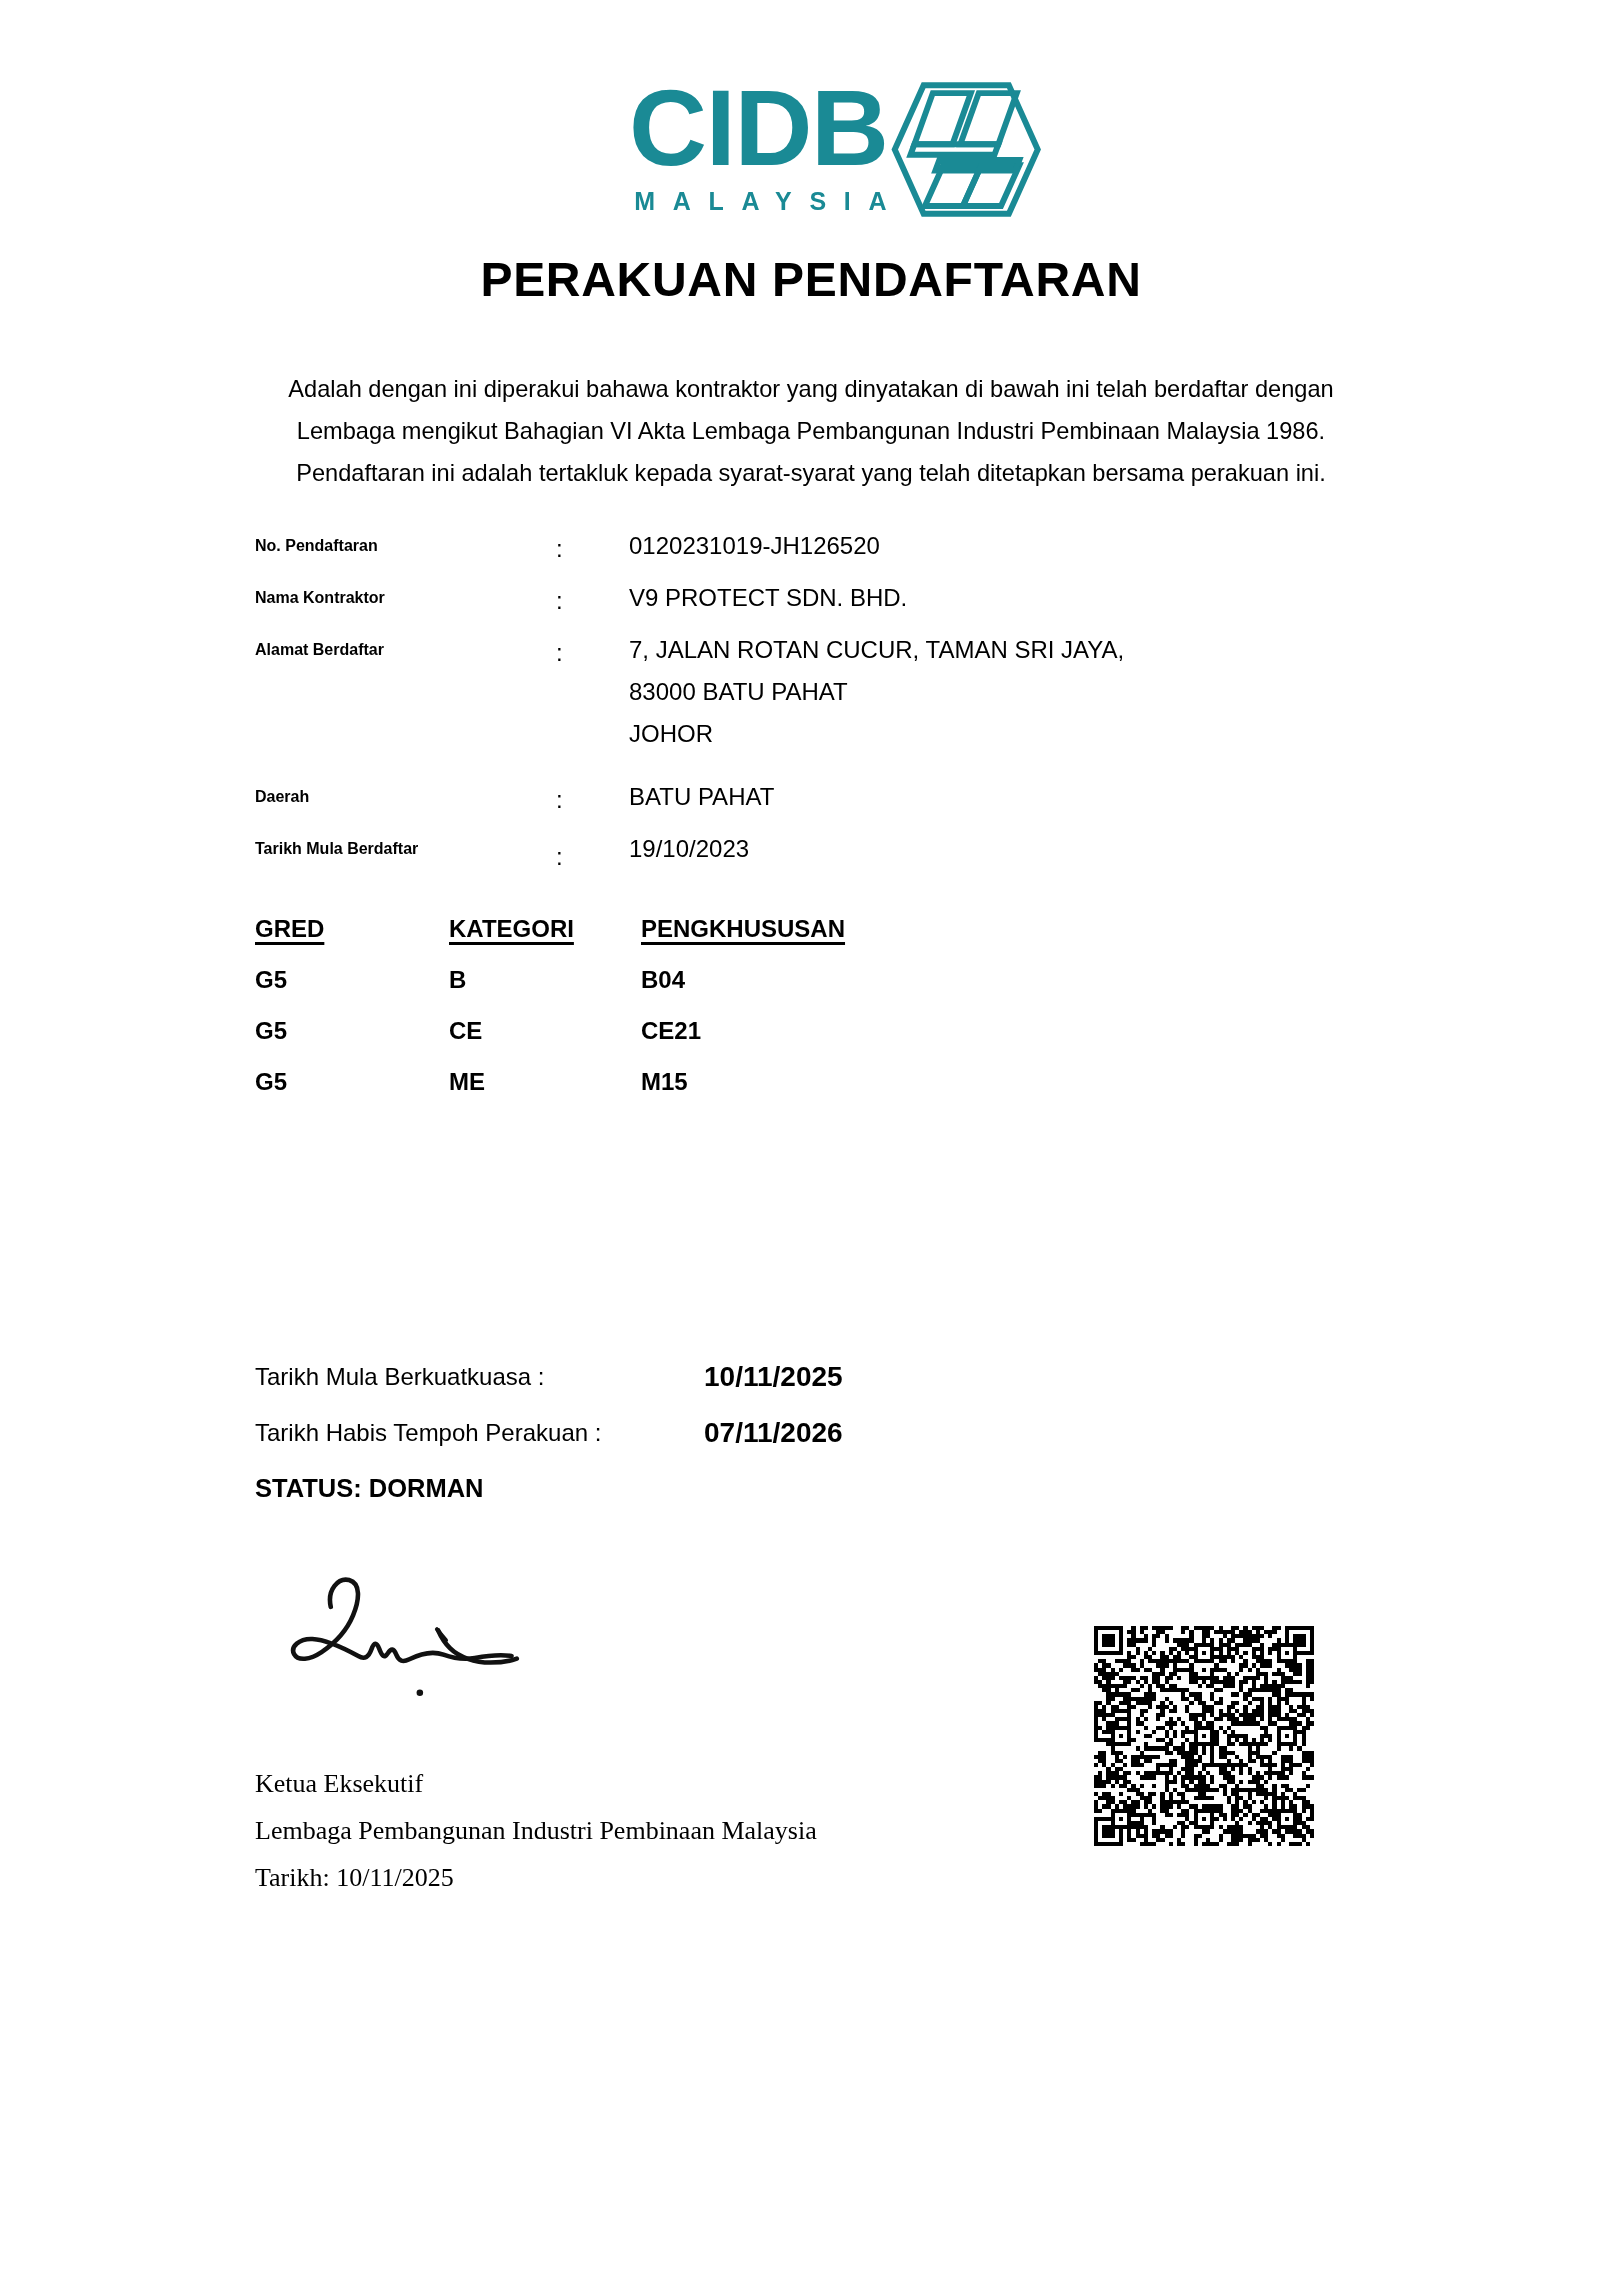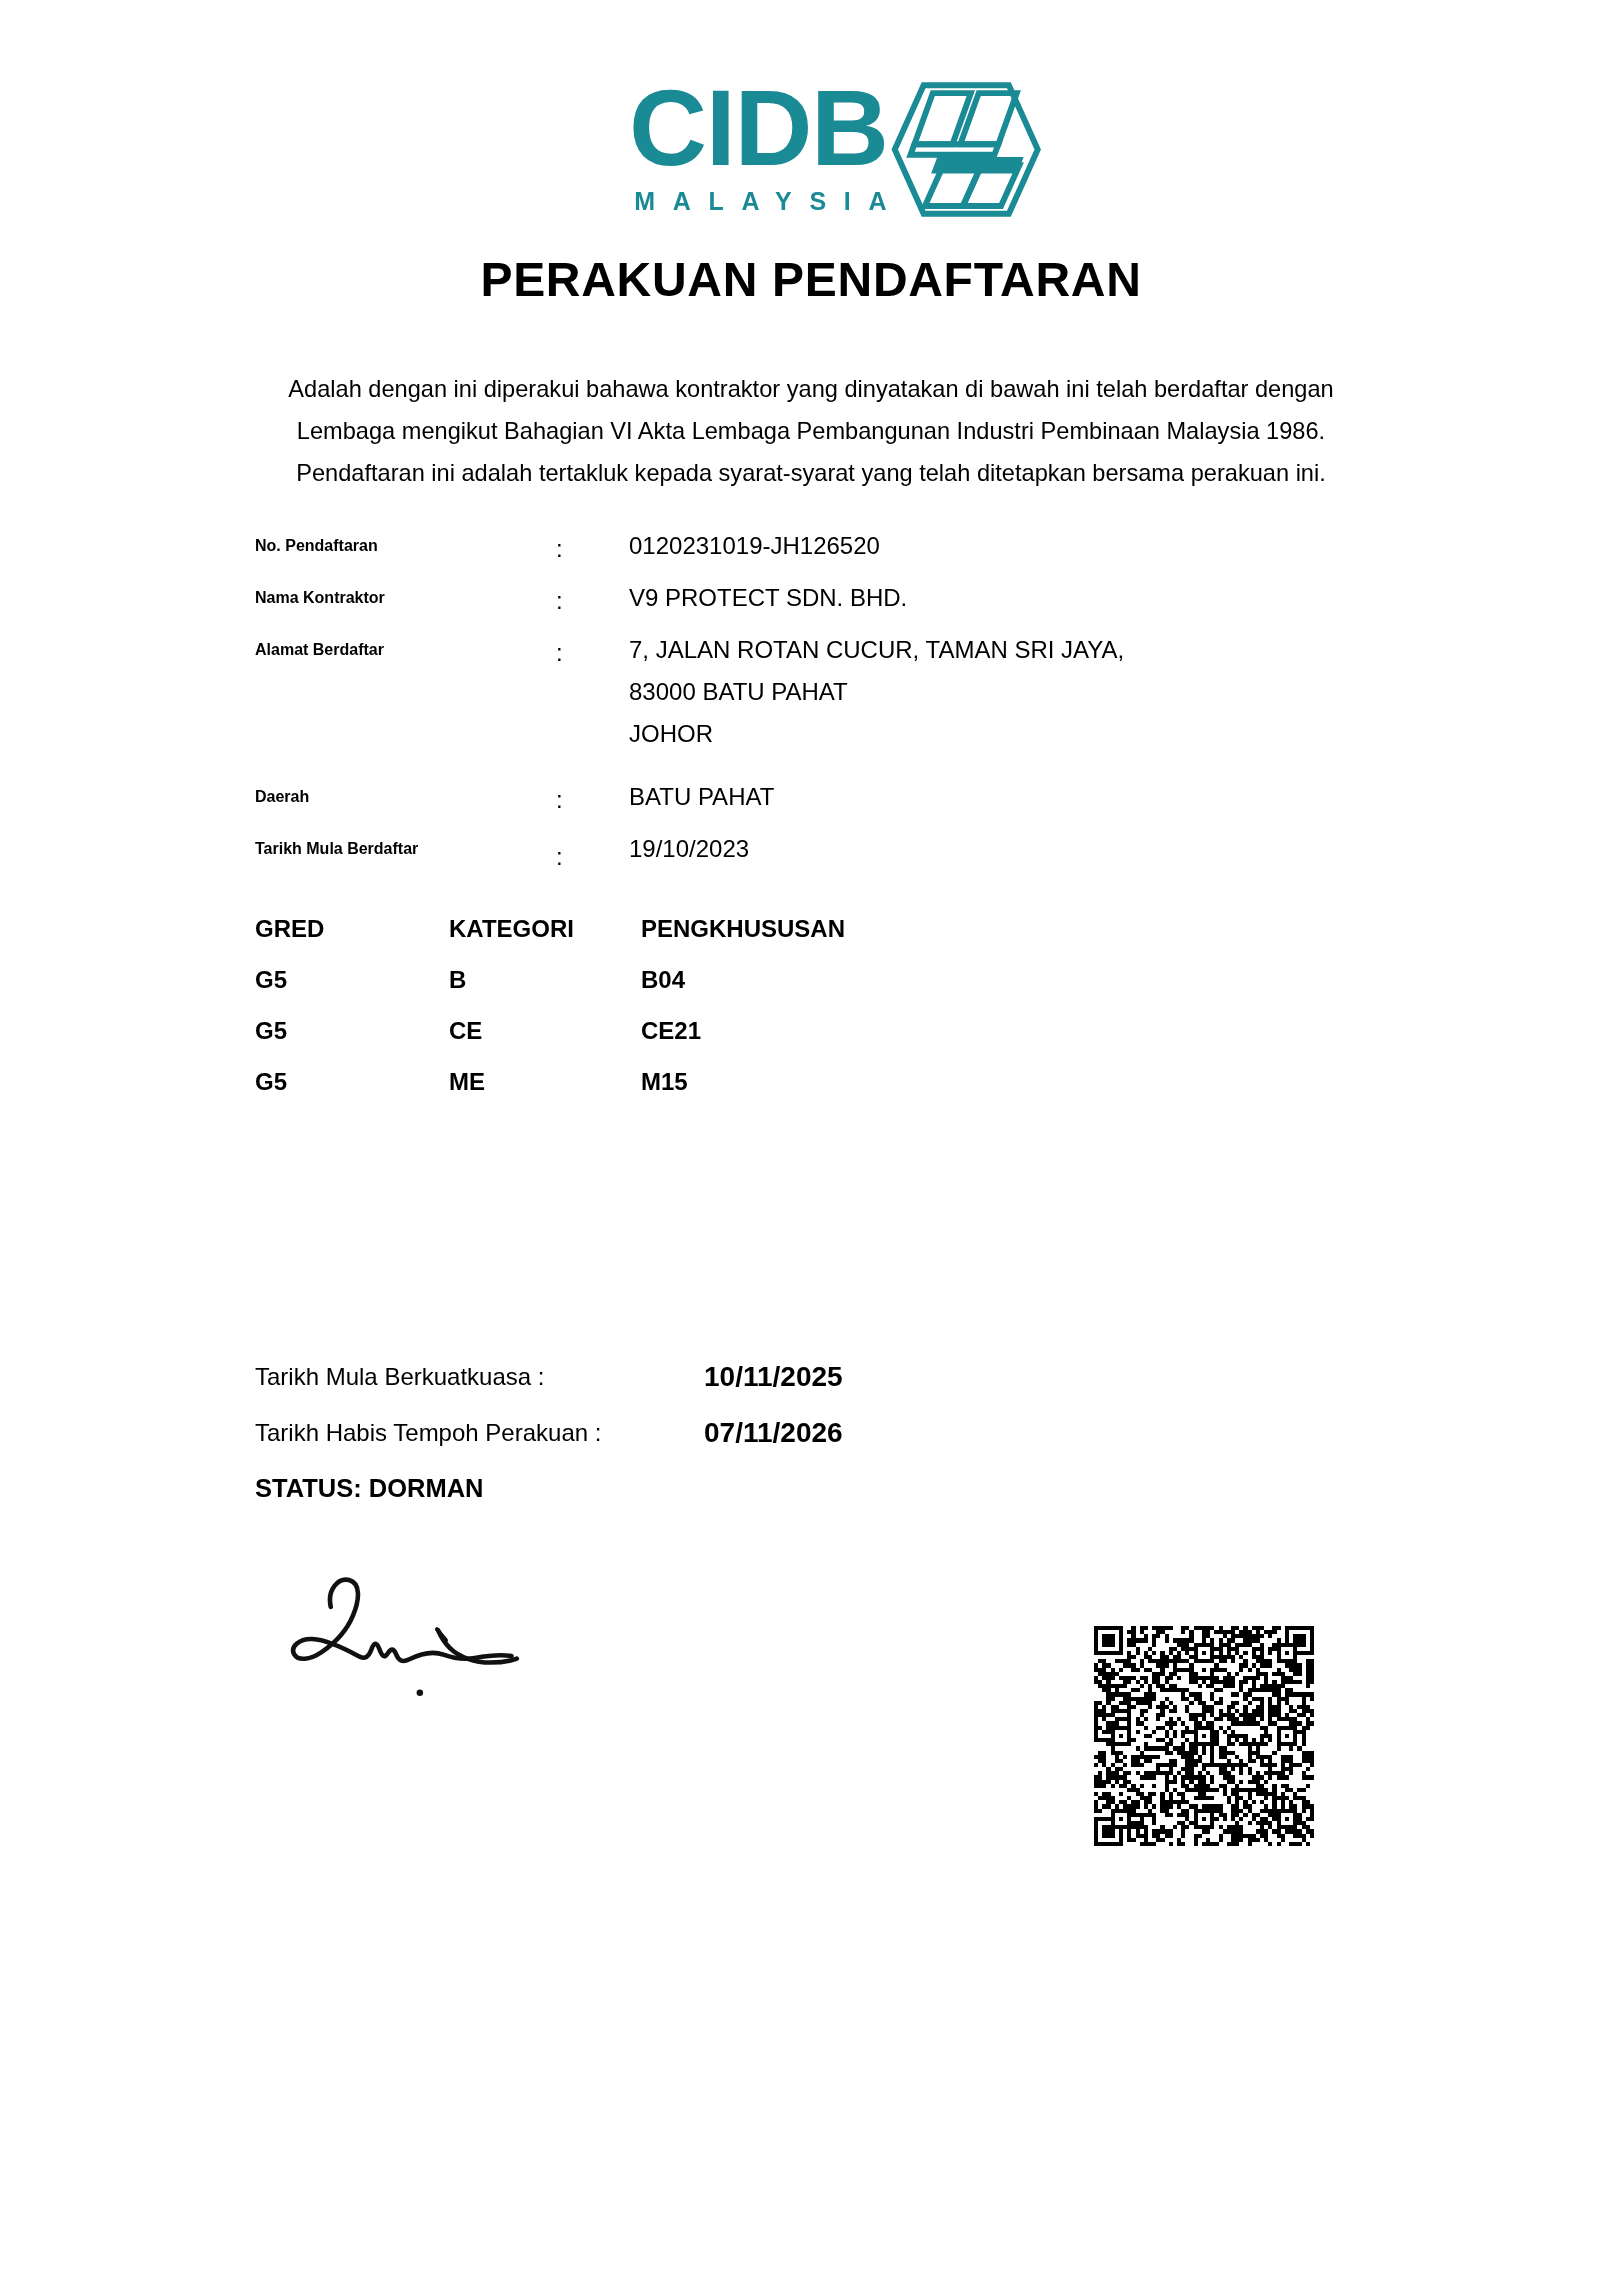--- a/index.html
+++ b/index.html
@@ -147,20 +147,21 @@
   .gt-head, .gt-row {
     position: relative;
     height: 51px;
   }
   .gt-c1 { position: absolute; left: 0; }
   .gt-c2 { position: absolute; left: 194px; }
   .gt-c3 { position: absolute; left: 386px; }
   .gt-head span {
     font-size: 24px;
     font-weight: bold;
+    text-decoration: underline;
     text-underline-offset: 4.6px;
     text-decoration-thickness: 2.6px;
   }
   .gt-row span {
     font-size: 24px;
     font-weight: bold;
     text-align: center;
   }
 
   
@@ -354,20 +355,25 @@
                  C180,150 186,152 196,147 C214,138 232,134 248,140
                  C262,145 278,148 296,145 C318,141 338,140 352,142" stroke-width="7"></path>
         <path d="M240,103 C244,112 250,122 258,130 C272,144 296,152 320,152
                  C338,152 352,149 360,146" stroke-width="7"></path>
         <path d="M238,101 L252,118" stroke-width="6"></path>
         <circle cx="212" cy="198" r="5" fill="#111111" stroke="none"></circle>
       </g>
     </svg>
   </div>
 
+  <div class="footer">
+    <div>Ketua Eksekutif</div>
+    <div>Lembaga Pembangunan Industri Pembinaan Malaysia</div>
+    <div>Tarikh: 10/11/2025</div>
+  </div>
 
   <div class="qr-wrap">
     <svg viewBox="0 0 53 53" xmlns="http://www.w3.org/2000/svg" shape-rendering="crispEdges">
       <rect width="53" height="53" fill="#ffffff"></rect>
       <g fill="#000000" id="qr-modules">
           <path d="M0 0h1v1h-1zM1 0h1v1h-1zM2 0h1v1h-1zM3 0h1v1h-1zM4 0h1v1h-1zM5 0h1v1h-1zM6 0h1v1h-1zM9 0h1v1h-1zM11 0h1v1h-1zM12 0h1v1h-1zM14 0h1v1h-1zM15 0h1v1h-1zM16 0h1v1h-1zM17 0h1v1h-1zM18 0h1v1h-1zM21 0h1v1h-1zM22 0h1v1h-1zM24 0h1v1h-1zM25 0h1v1h-1zM26 0h1v1h-1zM27 0h1v1h-1zM28 0h1v1h-1zM30 0h1v1h-1zM33 0h1v1h-1zM34 0h1v1h-1zM36 0h1v1h-1zM38 0h1v1h-1zM39 0h1v1h-1zM40 0h1v1h-1zM43 0h1v1h-1zM44 0h1v1h-1zM46 0h1v1h-1zM47 0h1v1h-1zM48 0h1v1h-1zM49 0h1v1h-1zM50 0h1v1h-1zM51 0h1v1h-1zM52 0h1v1h-1zM0 1h1v1h-1zM6 1h1v1h-1zM8 1h1v1h-1zM9 1h1v1h-1zM11 1h1v1h-1zM15 1h1v1h-1zM16 1h1v1h-1zM21 1h1v1h-1zM23 1h1v1h-1zM26 1h1v1h-1zM27 1h1v1h-1zM29 1h1v1h-1zM30 1h1v1h-1zM31 1h1v1h-1zM32 1h1v1h-1zM33 1h1v1h-1zM35 1h1v1h-1zM36 1h1v1h-1zM37 1h1v1h-1zM39 1h1v1h-1zM41 1h1v1h-1zM42 1h1v1h-1zM43 1h1v1h-1zM46 1h1v1h-1zM52 1h1v1h-1zM0 2h1v1h-1zM2 2h1v1h-1zM3 2h1v1h-1zM4 2h1v1h-1zM6 2h1v1h-1zM9 2h1v1h-1zM12 2h1v1h-1zM14 2h1v1h-1zM15 2h1v1h-1zM17 2h1v1h-1zM23 2h1v1h-1zM26 2h1v1h-1zM27 2h1v1h-1zM31 2h1v1h-1zM33 2h1v1h-1zM34 2h1v1h-1zM35 2h1v1h-1zM36 2h1v1h-1zM37 2h1v1h-1zM38 2h1v1h-1zM39 2h1v1h-1zM40 2h1v1h-1zM42 2h1v1h-1zM46 2h1v1h-1zM48 2h1v1h-1zM49 2h1v1h-1zM50 2h1v1h-1zM52 2h1v1h-1zM0 3h1v1h-1zM2 3h1v1h-1zM3 3h1v1h-1zM4 3h1v1h-1zM6 3h1v1h-1zM8 3h1v1h-1zM9 3h1v1h-1zM10 3h1v1h-1zM11 3h1v1h-1zM12 3h1v1h-1zM14 3h1v1h-1zM17 3h1v1h-1zM19 3h1v1h-1zM20 3h1v1h-1zM21 3h1v1h-1zM22 3h1v1h-1zM23 3h1v1h-1zM26 3h1v1h-1zM28 3h1v1h-1zM30 3h1v1h-1zM32 3h1v1h-1zM33 3h1v1h-1zM36 3h1v1h-1zM37 3h1v1h-1zM38 3h1v1h-1zM39 3h1v1h-1zM44 3h1v1h-1zM46 3h1v1h-1zM48 3h1v1h-1zM49 3h1v1h-1zM50 3h1v1h-1zM52 3h1v1h-1zM0 4h1v1h-1zM2 4h1v1h-1zM3 4h1v1h-1zM4 4h1v1h-1zM6 4h1v1h-1zM8 4h1v1h-1zM9 4h1v1h-1zM14 4h1v1h-1zM20 4h1v1h-1zM21 4h1v1h-1zM22 4h1v1h-1zM24 4h1v1h-1zM25 4h1v1h-1zM26 4h1v1h-1zM27 4h1v1h-1zM28 4h1v1h-1zM30 4h1v1h-1zM31 4h1v1h-1zM32 4h1v1h-1zM34 4h1v1h-1zM35 4h1v1h-1zM36 4h1v1h-1zM37 4h1v1h-1zM40 4h1v1h-1zM43 4h1v1h-1zM44 4h1v1h-1zM45 4h1v1h-1zM46 4h1v1h-1zM47 4h1v1h-1zM48 4h1v1h-1zM49 4h1v1h-1zM50 4h1v1h-1zM52 4h1v1h-1zM0 5h1v1h-1zM6 5h1v1h-1zM10 5h1v1h-1zM13 5h1v1h-1zM18 5h1v1h-1zM19 5h1v1h-1zM21 5h1v1h-1zM22 5h1v1h-1zM23 5h1v1h-1zM24 5h1v1h-1zM28 5h1v1h-1zM29 5h1v1h-1zM30 5h1v1h-1zM32 5h1v1h-1zM33 5h1v1h-1zM34 5h1v1h-1zM38 5h1v1h-1zM39 5h1v1h-1zM40 5h1v1h-1zM42 5h1v1h-1zM43 5h1v1h-1zM44 5h1v1h-1zM48 5h1v1h-1zM52 5h1v1h-1zM0 6h1v1h-1zM1 6h1v1h-1zM2 6h1v1h-1zM3 6h1v1h-1zM4 6h1v1h-1zM5 6h1v1h-1zM6 6h1v1h-1zM8 6h1v1h-1zM10 6h1v1h-1zM12 6h1v1h-1zM14 6h1v1h-1zM16 6h1v1h-1zM18 6h1v1h-1zM20 6h1v1h-1zM22 6h1v1h-1zM24 6h1v1h-1zM26 6h1v1h-1zM28 6h1v1h-1zM30 6h1v1h-1zM32 6h1v1h-1zM34 6h1v1h-1zM36 6h1v1h-1zM38 6h1v1h-1zM40 6h1v1h-1zM42 6h1v1h-1zM44 6h1v1h-1zM46 6h1v1h-1zM48 6h1v1h-1zM49 6h1v1h-1zM50 6h1v1h-1zM51 6h1v1h-1zM52 6h1v1h-1zM8 7h1v1h-1zM9 7h1v1h-1zM12 7h1v1h-1zM13 7h1v1h-1zM16 7h1v1h-1zM17 7h1v1h-1zM19 7h1v1h-1zM20 7h1v1h-1zM23 7h1v1h-1zM24 7h1v1h-1zM28 7h1v1h-1zM29 7h1v1h-1zM30 7h1v1h-1zM31 7h1v1h-1zM32 7h1v1h-1zM33 7h1v1h-1zM35 7h1v1h-1zM38 7h1v1h-1zM39 7h1v1h-1zM40 7h1v1h-1zM44 7h1v1h-1zM48 7h1v1h-1zM1 8h1v1h-1zM2 8h1v1h-1zM5 8h1v1h-1zM6 8h1v1h-1zM7 8h1v1h-1zM8 8h1v1h-1zM11 8h1v1h-1zM13 8h1v1h-1zM14 8h1v1h-1zM15 8h1v1h-1zM16 8h1v1h-1zM17 8h1v1h-1zM18 8h1v1h-1zM19 8h1v1h-1zM20 8h1v1h-1zM21 8h1v1h-1zM22 8h1v1h-1zM24 8h1v1h-1zM25 8h1v1h-1zM26 8h1v1h-1zM27 8h1v1h-1zM28 8h1v1h-1zM30 8h1v1h-1zM31 8h1v1h-1zM33 8h1v1h-1zM36 8h1v1h-1zM39 8h1v1h-1zM40 8h1v1h-1zM41 8h1v1h-1zM42 8h1v1h-1zM44 8h1v1h-1zM45 8h1v1h-1zM46 8h1v1h-1zM47 8h1v1h-1zM48 8h1v1h-1zM51 8h1v1h-1zM52 8h1v1h-1zM0 9h1v1h-1zM2 9h1v1h-1zM3 9h1v1h-1zM7 9h1v1h-1zM8 9h1v1h-1zM9 9h1v1h-1zM11 9h1v1h-1zM15 9h1v1h-1zM16 9h1v1h-1zM17 9h1v1h-1zM19 9h1v1h-1zM23 9h1v1h-1zM29 9h1v1h-1zM35 9h1v1h-1zM36 9h1v1h-1zM38 9h1v1h-1zM40 9h1v1h-1zM41 9h1v1h-1zM42 9h1v1h-1zM46 9h1v1h-1zM47 9h1v1h-1zM48 9h1v1h-1zM49 9h1v1h-1zM51 9h1v1h-1zM52 9h1v1h-1zM0 10h1v1h-1zM1 10h1v1h-1zM2 10h1v1h-1zM4 10h1v1h-1zM6 10h1v1h-1zM9 10h1v1h-1zM10 10h1v1h-1zM12 10h1v1h-1zM13 10h1v1h-1zM16 10h1v1h-1zM19 10h1v1h-1zM20 10h1v1h-1zM21 10h1v1h-1zM22 10h1v1h-1zM23 10h1v1h-1zM26 10h1v1h-1zM28 10h1v1h-1zM29 10h1v1h-1zM30 10h1v1h-1zM31 10h1v1h-1zM35 10h1v1h-1zM37 10h1v1h-1zM39 10h1v1h-1zM44 10h1v1h-1zM47 10h1v1h-1zM48 10h1v1h-1zM49 10h1v1h-1zM51 10h1v1h-1zM52 10h1v1h-1zM1 11h1v1h-1zM2 11h1v1h-1zM3 11h1v1h-1zM4 11h1v1h-1zM5 11h1v1h-1zM14 11h1v1h-1zM15 11h1v1h-1zM16 11h1v1h-1zM18 11h1v1h-1zM19 11h1v1h-1zM23 11h1v1h-1zM24 11h1v1h-1zM28 11h1v1h-1zM32 11h1v1h-1zM34 11h1v1h-1zM39 11h1v1h-1zM40 11h1v1h-1zM41 11h1v1h-1zM43 11h1v1h-1zM44 11h1v1h-1zM45 11h1v1h-1zM48 11h1v1h-1zM49 11h1v1h-1zM51 11h1v1h-1zM52 11h1v1h-1zM0 12h1v1h-1zM2 12h1v1h-1zM3 12h1v1h-1zM4 12h1v1h-1zM6 12h1v1h-1zM7 12h1v1h-1zM8 12h1v1h-1zM9 12h1v1h-1zM11 12h1v1h-1zM12 12h1v1h-1zM14 12h1v1h-1zM15 12h1v1h-1zM17 12h1v1h-1zM18 12h1v1h-1zM20 12h1v1h-1zM23 12h1v1h-1zM24 12h1v1h-1zM25 12h1v1h-1zM26 12h1v1h-1zM27 12h1v1h-1zM28 12h1v1h-1zM29 12h1v1h-1zM31 12h1v1h-1zM32 12h1v1h-1zM33 12h1v1h-1zM36 12h1v1h-1zM37 12h1v1h-1zM38 12h1v1h-1zM39 12h1v1h-1zM41 12h1v1h-1zM45 12h1v1h-1zM46 12h1v1h-1zM47 12h1v1h-1zM51 12h1v1h-1zM52 12h1v1h-1zM0 13h1v1h-1zM1 13h1v1h-1zM3 13h1v1h-1zM7 13h1v1h-1zM8 13h1v1h-1zM10 13h1v1h-1zM12 13h1v1h-1zM14 13h1v1h-1zM15 13h1v1h-1zM17 13h1v1h-1zM23 13h1v1h-1zM24 13h1v1h-1zM26 13h1v1h-1zM28 13h1v1h-1zM29 13h1v1h-1zM30 13h1v1h-1zM31 13h1v1h-1zM32 13h1v1h-1zM33 13h1v1h-1zM35 13h1v1h-1zM36 13h1v1h-1zM38 13h1v1h-1zM41 13h1v1h-1zM43 13h1v1h-1zM45 13h1v1h-1zM46 13h1v1h-1zM47 13h1v1h-1zM48 13h1v1h-1zM49 13h1v1h-1zM51 13h1v1h-1zM52 13h1v1h-1zM1 14h1v1h-1zM2 14h1v1h-1zM3 14h1v1h-1zM4 14h1v1h-1zM5 14h1v1h-1zM6 14h1v1h-1zM7 14h1v1h-1zM11 14h1v1h-1zM13 14h1v1h-1zM15 14h1v1h-1zM16 14h1v1h-1zM18 14h1v1h-1zM19 14h1v1h-1zM25 14h1v1h-1zM27 14h1v1h-1zM28 14h1v1h-1zM31 14h1v1h-1zM32 14h1v1h-1zM33 14h1v1h-1zM35 14h1v1h-1zM38 14h1v1h-1zM40 14h1v1h-1zM41 14h1v1h-1zM42 14h1v1h-1zM43 14h1v1h-1zM44 14h1v1h-1zM45 14h1v1h-1zM51 14h1v1h-1zM2 15h1v1h-1zM3 15h1v1h-1zM5 15h1v1h-1zM9 15h1v1h-1zM10 15h1v1h-1zM13 15h1v1h-1zM16 15h1v1h-1zM17 15h1v1h-1zM18 15h1v1h-1zM19 15h1v1h-1zM20 15h1v1h-1zM21 15h1v1h-1zM22 15h1v1h-1zM29 15h1v1h-1zM30 15h1v1h-1zM35 15h1v1h-1zM37 15h1v1h-1zM38 15h1v1h-1zM39 15h1v1h-1zM40 15h1v1h-1zM41 15h1v1h-1zM42 15h1v1h-1zM43 15h1v1h-1zM44 15h1v1h-1zM46 15h1v1h-1zM47 15h1v1h-1zM3 16h1v1h-1zM4 16h1v1h-1zM5 16h1v1h-1zM6 16h1v1h-1zM7 16h1v1h-1zM8 16h1v1h-1zM12 16h1v1h-1zM13 16h1v1h-1zM14 16h1v1h-1zM21 16h1v1h-1zM23 16h1v1h-1zM24 16h1v1h-1zM25 16h1v1h-1zM28 16h1v1h-1zM33 16h1v1h-1zM34 16h1v1h-1zM36 16h1v1h-1zM37 16h1v1h-1zM43 16h1v1h-1zM44 16h1v1h-1zM46 16h1v1h-1zM47 16h1v1h-1zM48 16h1v1h-1zM49 16h1v1h-1zM50 16h1v1h-1zM51 16h1v1h-1zM52 16h1v1h-1zM3 17h1v1h-1zM4 17h1v1h-1zM7 17h1v1h-1zM8 17h1v1h-1zM9 17h1v1h-1zM10 17h1v1h-1zM11 17h1v1h-1zM12 17h1v1h-1zM13 17h1v1h-1zM14 17h1v1h-1zM17 17h1v1h-1zM21 17h1v1h-1zM22 17h1v1h-1zM24 17h1v1h-1zM25 17h1v1h-1zM28 17h1v1h-1zM30 17h1v1h-1zM36 17h1v1h-1zM38 17h1v1h-1zM39 17h1v1h-1zM40 17h1v1h-1zM42 17h1v1h-1zM44 17h1v1h-1zM45 17h1v1h-1zM46 17h1v1h-1zM50 17h1v1h-1zM52 17h1v1h-1zM0 18h1v1h-1zM1 18h1v1h-1zM3 18h1v1h-1zM6 18h1v1h-1zM7 18h1v1h-1zM8 18h1v1h-1zM10 18h1v1h-1zM11 18h1v1h-1zM12 18h1v1h-1zM13 18h1v1h-1zM16 18h1v1h-1zM18 18h1v1h-1zM23 18h1v1h-1zM25 18h1v1h-1zM26 18h1v1h-1zM29 18h1v1h-1zM30 18h1v1h-1zM33 18h1v1h-1zM34 18h1v1h-1zM37 18h1v1h-1zM40 18h1v1h-1zM42 18h1v1h-1zM44 18h1v1h-1zM46 18h1v1h-1zM50 18h1v1h-1zM0 19h1v1h-1zM2 19h1v1h-1zM4 19h1v1h-1zM5 19h1v1h-1zM8 19h1v1h-1zM9 19h1v1h-1zM13 19h1v1h-1zM15 19h1v1h-1zM16 19h1v1h-1zM17 19h1v1h-1zM19 19h1v1h-1zM22 19h1v1h-1zM26 19h1v1h-1zM27 19h1v1h-1zM28 19h1v1h-1zM32 19h1v1h-1zM33 19h1v1h-1zM36 19h1v1h-1zM39 19h1v1h-1zM40 19h1v1h-1zM42 19h1v1h-1zM43 19h1v1h-1zM44 19h1v1h-1zM47 19h1v1h-1zM49 19h1v1h-1zM50 19h1v1h-1zM51 19h1v1h-1zM0 20h1v1h-1zM1 20h1v1h-1zM2 20h1v1h-1zM4 20h1v1h-1zM5 20h1v1h-1zM6 20h1v1h-1zM7 20h1v1h-1zM8 20h1v1h-1zM11 20h1v1h-1zM12 20h1v1h-1zM16 20h1v1h-1zM18 20h1v1h-1zM19 20h1v1h-1zM22 20h1v1h-1zM26 20h1v1h-1zM27 20h1v1h-1zM28 20h1v1h-1zM30 20h1v1h-1zM32 20h1v1h-1zM34 20h1v1h-1zM36 20h1v1h-1zM38 20h1v1h-1zM39 20h1v1h-1zM40 20h1v1h-1zM42 20h1v1h-1zM43 20h1v1h-1zM44 20h1v1h-1zM47 20h1v1h-1zM48 20h1v1h-1zM50 20h1v1h-1zM51 20h1v1h-1zM52 20h1v1h-1zM0 21h1v1h-1zM1 21h1v1h-1zM2 21h1v1h-1zM3 21h1v1h-1zM4 21h1v1h-1zM8 21h1v1h-1zM11 21h1v1h-1zM15 21h1v1h-1zM16 21h1v1h-1zM23 21h1v1h-1zM24 21h1v1h-1zM25 21h1v1h-1zM26 21h1v1h-1zM28 21h1v1h-1zM30 21h1v1h-1zM31 21h1v1h-1zM32 21h1v1h-1zM33 21h1v1h-1zM35 21h1v1h-1zM36 21h1v1h-1zM37 21h1v1h-1zM38 21h1v1h-1zM39 21h1v1h-1zM40 21h1v1h-1zM42 21h1v1h-1zM43 21h1v1h-1zM44 21h1v1h-1zM46 21h1v1h-1zM49 21h1v1h-1zM50 21h1v1h-1zM52 21h1v1h-1zM0 22h1v1h-1zM2 22h1v1h-1zM5 22h1v1h-1zM6 22h1v1h-1zM7 22h1v1h-1zM8 22h1v1h-1zM10 22h1v1h-1zM12 22h1v1h-1zM15 22h1v1h-1zM18 22h1v1h-1zM20 22h1v1h-1zM23 22h1v1h-1zM24 22h1v1h-1zM26 22h1v1h-1zM29 22h1v1h-1zM30 22h1v1h-1zM32 22h1v1h-1zM33 22h1v1h-1zM34 22h1v1h-1zM36 22h1v1h-1zM37 22h1v1h-1zM38 22h1v1h-1zM40 22h1v1h-1zM42 22h1v1h-1zM44 22h1v1h-1zM45 22h1v1h-1zM46 22h1v1h-1zM47 22h1v1h-1zM48 22h1v1h-1zM51 22h1v1h-1zM0 23h1v1h-1zM3 23h1v1h-1zM4 23h1v1h-1zM5 23h1v1h-1zM8 23h1v1h-1zM10 23h1v1h-1zM11 23h1v1h-1zM17 23h1v1h-1zM18 23h1v1h-1zM19 23h1v1h-1zM21 23h1v1h-1zM24 23h1v1h-1zM25 23h1v1h-1zM27 23h1v1h-1zM28 23h1v1h-1zM33 23h1v1h-1zM34 23h1v1h-1zM35 23h1v1h-1zM36 23h1v1h-1zM37 23h1v1h-1zM38 23h1v1h-1zM39 23h1v1h-1zM42 23h1v1h-1zM43 23h1v1h-1zM47 23h1v1h-1zM48 23h1v1h-1zM49 23h1v1h-1zM51 23h1v1h-1zM52 23h1v1h-1zM0 24h1v1h-1zM1 24h1v1h-1zM3 24h1v1h-1zM4 24h1v1h-1zM5 24h1v1h-1zM6 24h1v1h-1zM7 24h1v1h-1zM8 24h1v1h-1zM12 24h1v1h-1zM15 24h1v1h-1zM16 24h1v1h-1zM18 24h1v1h-1zM22 24h1v1h-1zM24 24h1v1h-1zM25 24h1v1h-1zM26 24h1v1h-1zM27 24h1v1h-1zM28 24h1v1h-1zM30 24h1v1h-1zM32 24h1v1h-1zM40 24h1v1h-1zM41 24h1v1h-1zM44 24h1v1h-1zM45 24h1v1h-1zM46 24h1v1h-1zM47 24h1v1h-1zM48 24h1v1h-1zM50 24h1v1h-1zM51 24h1v1h-1zM0 25h1v1h-1zM2 25h1v1h-1zM3 25h1v1h-1zM4 25h1v1h-1zM8 25h1v1h-1zM10 25h1v1h-1zM14 25h1v1h-1zM17 25h1v1h-1zM19 25h1v1h-1zM21 25h1v1h-1zM22 25h1v1h-1zM23 25h1v1h-1zM24 25h1v1h-1zM28 25h1v1h-1zM29 25h1v1h-1zM31 25h1v1h-1zM33 25h1v1h-1zM41 25h1v1h-1zM44 25h1v1h-1zM48 25h1v1h-1zM49 25h1v1h-1zM50 25h1v1h-1zM0 26h1v1h-1zM4 26h1v1h-1zM6 26h1v1h-1zM8 26h1v1h-1zM12 26h1v1h-1zM13 26h1v1h-1zM17 26h1v1h-1zM19 26h1v1h-1zM21 26h1v1h-1zM24 26h1v1h-1zM26 26h1v1h-1zM28 26h1v1h-1zM29 26h1v1h-1zM32 26h1v1h-1zM33 26h1v1h-1zM34 26h1v1h-1zM35 26h1v1h-1zM36 26h1v1h-1zM40 26h1v1h-1zM41 26h1v1h-1zM42 26h1v1h-1zM44 26h1v1h-1zM46 26h1v1h-1zM48 26h1v1h-1zM50 26h1v1h-1zM0 27h1v1h-1zM1 27h1v1h-1zM2 27h1v1h-1zM3 27h1v1h-1zM4 27h1v1h-1zM8 27h1v1h-1zM9 27h1v1h-1zM15 27h1v1h-1zM16 27h1v1h-1zM18 27h1v1h-1zM22 27h1v1h-1zM24 27h1v1h-1zM28 27h1v1h-1zM29 27h1v1h-1zM32 27h1v1h-1zM34 27h1v1h-1zM36 27h1v1h-1zM38 27h1v1h-1zM40 27h1v1h-1zM42 27h1v1h-1zM44 27h1v1h-1zM48 27h1v1h-1zM50 27h1v1h-1zM3 28h1v1h-1zM4 28h1v1h-1zM5 28h1v1h-1zM6 28h1v1h-1zM7 28h1v1h-1zM8 28h1v1h-1zM12 28h1v1h-1zM17 28h1v1h-1zM18 28h1v1h-1zM21 28h1v1h-1zM23 28h1v1h-1zM24 28h1v1h-1zM25 28h1v1h-1zM26 28h1v1h-1zM27 28h1v1h-1zM28 28h1v1h-1zM29 28h1v1h-1zM32 28h1v1h-1zM33 28h1v1h-1zM35 28h1v1h-1zM36 28h1v1h-1zM37 28h1v1h-1zM38 28h1v1h-1zM39 28h1v1h-1zM40 28h1v1h-1zM41 28h1v1h-1zM44 28h1v1h-1zM45 28h1v1h-1zM46 28h1v1h-1zM47 28h1v1h-1zM48 28h1v1h-1zM50 28h1v1h-1zM4 29h1v1h-1zM10 29h1v1h-1zM12 29h1v1h-1zM13 29h1v1h-1zM14 29h1v1h-1zM15 29h1v1h-1zM16 29h1v1h-1zM17 29h1v1h-1zM19 29h1v1h-1zM20 29h1v1h-1zM21 29h1v1h-1zM23 29h1v1h-1zM24 29h1v1h-1zM26 29h1v1h-1zM28 29h1v1h-1zM30 29h1v1h-1zM31 29h1v1h-1zM37 29h1v1h-1zM39 29h1v1h-1zM44 29h1v1h-1zM47 29h1v1h-1zM49 29h1v1h-1zM1 30h1v1h-1zM2 30h1v1h-1zM4 30h1v1h-1zM5 30h1v1h-1zM6 30h1v1h-1zM11 30h1v1h-1zM17 30h1v1h-1zM18 30h1v1h-1zM20 30h1v1h-1zM21 30h1v1h-1zM22 30h1v1h-1zM23 30h1v1h-1zM24 30h1v1h-1zM26 30h1v1h-1zM28 30h1v1h-1zM30 30h1v1h-1zM31 30h1v1h-1zM32 30h1v1h-1zM33 30h1v1h-1zM37 30h1v1h-1zM38 30h1v1h-1zM39 30h1v1h-1zM43 30h1v1h-1zM50 30h1v1h-1zM51 30h1v1h-1zM52 30h1v1h-1zM0 31h1v1h-1zM1 31h1v1h-1zM2 31h1v1h-1zM5 31h1v1h-1zM7 31h1v1h-1zM9 31h1v1h-1zM10 31h1v1h-1zM11 31h1v1h-1zM12 31h1v1h-1zM13 31h1v1h-1zM14 31h1v1h-1zM15 31h1v1h-1zM21 31h1v1h-1zM22 31h1v1h-1zM23 31h1v1h-1zM25 31h1v1h-1zM28 31h1v1h-1zM30 31h1v1h-1zM31 31h1v1h-1zM34 31h1v1h-1zM37 31h1v1h-1zM39 31h1v1h-1zM40 31h1v1h-1zM41 31h1v1h-1zM42 31h1v1h-1zM45 31h1v1h-1zM46 31h1v1h-1zM47 31h1v1h-1zM50 31h1v1h-1zM51 31h1v1h-1zM52 31h1v1h-1zM1 32h1v1h-1zM2 32h1v1h-1zM5 32h1v1h-1zM6 32h1v1h-1zM9 32h1v1h-1zM10 32h1v1h-1zM12 32h1v1h-1zM13 32h1v1h-1zM18 32h1v1h-1zM19 32h1v1h-1zM22 32h1v1h-1zM23 32h1v1h-1zM24 32h1v1h-1zM25 32h1v1h-1zM28 32h1v1h-1zM32 32h1v1h-1zM35 32h1v1h-1zM37 32h1v1h-1zM38 32h1v1h-1zM40 32h1v1h-1zM42 32h1v1h-1zM45 32h1v1h-1zM46 32h1v1h-1zM47 32h1v1h-1zM50 32h1v1h-1zM51 32h1v1h-1zM52 32h1v1h-1zM0 33h1v1h-1zM2 33h1v1h-1zM4 33h1v1h-1zM7 33h1v1h-1zM9 33h1v1h-1zM10 33h1v1h-1zM11 33h1v1h-1zM15 33h1v1h-1zM16 33h1v1h-1zM17 33h1v1h-1zM18 33h1v1h-1zM19 33h1v1h-1zM22 33h1v1h-1zM23 33h1v1h-1zM24 33h1v1h-1zM26 33h1v1h-1zM27 33h1v1h-1zM28 33h1v1h-1zM29 33h1v1h-1zM30 33h1v1h-1zM31 33h1v1h-1zM32 33h1v1h-1zM33 33h1v1h-1zM34 33h1v1h-1zM35 33h1v1h-1zM36 33h1v1h-1zM40 33h1v1h-1zM41 33h1v1h-1zM42 33h1v1h-1zM43 33h1v1h-1zM45 33h1v1h-1zM47 33h1v1h-1zM48 33h1v1h-1zM49 33h1v1h-1zM52 33h1v1h-1zM3 34h1v1h-1zM5 34h1v1h-1zM6 34h1v1h-1zM15 34h1v1h-1zM18 34h1v1h-1zM21 34h1v1h-1zM22 34h1v1h-1zM23 34h1v1h-1zM26 34h1v1h-1zM30 34h1v1h-1zM31 34h1v1h-1zM33 34h1v1h-1zM35 34h1v1h-1zM37 34h1v1h-1zM42 34h1v1h-1zM45 34h1v1h-1zM46 34h1v1h-1zM47 34h1v1h-1zM51 34h1v1h-1zM1 35h1v1h-1zM3 35h1v1h-1zM4 35h1v1h-1zM5 35h1v1h-1zM7 35h1v1h-1zM8 35h1v1h-1zM10 35h1v1h-1zM12 35h1v1h-1zM13 35h1v1h-1zM14 35h1v1h-1zM15 35h1v1h-1zM16 35h1v1h-1zM17 35h1v1h-1zM18 35h1v1h-1zM20 35h1v1h-1zM22 35h1v1h-1zM23 35h1v1h-1zM25 35h1v1h-1zM27 35h1v1h-1zM30 35h1v1h-1zM31 35h1v1h-1zM32 35h1v1h-1zM35 35h1v1h-1zM37 35h1v1h-1zM39 35h1v1h-1zM41 35h1v1h-1zM42 35h1v1h-1zM43 35h1v1h-1zM44 35h1v1h-1zM45 35h1v1h-1zM47 35h1v1h-1zM50 35h1v1h-1zM0 36h1v1h-1zM1 36h1v1h-1zM3 36h1v1h-1zM4 36h1v1h-1zM5 36h1v1h-1zM6 36h1v1h-1zM7 36h1v1h-1zM11 36h1v1h-1zM12 36h1v1h-1zM13 36h1v1h-1zM14 36h1v1h-1zM17 36h1v1h-1zM19 36h1v1h-1zM21 36h1v1h-1zM22 36h1v1h-1zM23 36h1v1h-1zM24 36h1v1h-1zM25 36h1v1h-1zM26 36h1v1h-1zM28 36h1v1h-1zM31 36h1v1h-1zM32 36h1v1h-1zM33 36h1v1h-1zM38 36h1v1h-1zM39 36h1v1h-1zM40 36h1v1h-1zM42 36h1v1h-1zM44 36h1v1h-1zM45 36h1v1h-1zM46 36h1v1h-1zM50 36h1v1h-1zM51 36h1v1h-1zM52 36h1v1h-1zM0 37h1v1h-1zM1 37h1v1h-1zM2 37h1v1h-1zM3 37h1v1h-1zM5 37h1v1h-1zM7 37h1v1h-1zM8 37h1v1h-1zM17 37h1v1h-1zM18 37h1v1h-1zM19 37h1v1h-1zM21 37h1v1h-1zM23 37h1v1h-1zM25 37h1v1h-1zM26 37h1v1h-1zM28 37h1v1h-1zM32 37h1v1h-1zM33 37h1v1h-1zM35 37h1v1h-1zM37 37h1v1h-1zM38 37h1v1h-1zM39 37h1v1h-1zM41 37h1v1h-1zM0 38h1v1h-1zM1 38h1v1h-1zM2 38h1v1h-1zM4 38h1v1h-1zM6 38h1v1h-1zM7 38h1v1h-1zM9 38h1v1h-1zM11 38h1v1h-1zM14 38h1v1h-1zM17 38h1v1h-1zM21 38h1v1h-1zM22 38h1v1h-1zM24 38h1v1h-1zM25 38h1v1h-1zM26 38h1v1h-1zM27 38h1v1h-1zM30 38h1v1h-1zM31 38h1v1h-1zM34 38h1v1h-1zM39 38h1v1h-1zM40 38h1v1h-1zM43 38h1v1h-1zM45 38h1v1h-1zM46 38h1v1h-1zM51 38h1v1h-1zM8 39h1v1h-1zM9 39h1v1h-1zM10 39h1v1h-1zM17 39h1v1h-1zM19 39h1v1h-1zM22 39h1v1h-1zM23 39h1v1h-1zM24 39h1v1h-1zM25 39h1v1h-1zM26 39h1v1h-1zM27 39h1v1h-1zM28 39h1v1h-1zM29 39h1v1h-1zM31 39h1v1h-1zM33 39h1v1h-1zM34 39h1v1h-1zM35 39h1v1h-1zM36 39h1v1h-1zM37 39h1v1h-1zM38 39h1v1h-1zM39 39h1v1h-1zM40 39h1v1h-1zM41 39h1v1h-1zM43 39h1v1h-1zM46 39h1v1h-1zM47 39h1v1h-1zM49 39h1v1h-1zM50 39h1v1h-1zM0 40h1v1h-1zM2 40h1v1h-1zM3 40h1v1h-1zM6 40h1v1h-1zM10 40h1v1h-1zM11 40h1v1h-1zM13 40h1v1h-1zM14 40h1v1h-1zM16 40h1v1h-1zM18 40h1v1h-1zM20 40h1v1h-1zM21 40h1v1h-1zM25 40h1v1h-1zM26 40h1v1h-1zM31 40h1v1h-1zM33 40h1v1h-1zM34 40h1v1h-1zM37 40h1v1h-1zM39 40h1v1h-1zM40 40h1v1h-1zM41 40h1v1h-1zM42 40h1v1h-1zM43 40h1v1h-1zM45 40h1v1h-1zM48 40h1v1h-1zM1 41h1v1h-1zM2 41h1v1h-1zM3 41h1v1h-1zM4 41h1v1h-1zM8 41h1v1h-1zM11 41h1v1h-1zM12 41h1v1h-1zM13 41h1v1h-1zM16 41h1v1h-1zM18 41h1v1h-1zM21 41h1v1h-1zM24 41h1v1h-1zM25 41h1v1h-1zM26 41h1v1h-1zM27 41h1v1h-1zM28 41h1v1h-1zM32 41h1v1h-1zM34 41h1v1h-1zM35 41h1v1h-1zM37 41h1v1h-1zM41 41h1v1h-1zM43 41h1v1h-1zM44 41h1v1h-1zM45 41h1v1h-1zM46 41h1v1h-1zM48 41h1v1h-1zM49 41h1v1h-1zM50 41h1v1h-1zM0 42h1v1h-1zM3 42h1v1h-1zM4 42h1v1h-1zM6 42h1v1h-1zM7 42h1v1h-1zM9 42h1v1h-1zM10 42h1v1h-1zM12 42h1v1h-1zM13 42h1v1h-1zM16 42h1v1h-1zM17 42h1v1h-1zM18 42h1v1h-1zM19 42h1v1h-1zM20 42h1v1h-1zM21 42h1v1h-1zM22 42h1v1h-1zM32 42h1v1h-1zM34 42h1v1h-1zM36 42h1v1h-1zM38 42h1v1h-1zM40 42h1v1h-1zM43 42h1v1h-1zM45 42h1v1h-1zM47 42h1v1h-1zM50 42h1v1h-1zM51 42h1v1h-1zM0 43h1v1h-1zM2 43h1v1h-1zM3 43h1v1h-1zM5 43h1v1h-1zM7 43h1v1h-1zM8 43h1v1h-1zM9 43h1v1h-1zM10 43h1v1h-1zM12 43h1v1h-1zM14 43h1v1h-1zM16 43h1v1h-1zM17 43h1v1h-1zM18 43h1v1h-1zM20 43h1v1h-1zM23 43h1v1h-1zM24 43h1v1h-1zM26 43h1v1h-1zM27 43h1v1h-1zM28 43h1v1h-1zM29 43h1v1h-1zM30 43h1v1h-1zM33 43h1v1h-1zM34 43h1v1h-1zM36 43h1v1h-1zM37 43h1v1h-1zM41 43h1v1h-1zM43 43h1v1h-1zM45 43h1v1h-1zM47 43h1v1h-1zM48 43h1v1h-1zM50 43h1v1h-1zM51 43h1v1h-1zM52 43h1v1h-1zM0 44h1v1h-1zM1 44h1v1h-1zM4 44h1v1h-1zM5 44h1v1h-1zM6 44h1v1h-1zM7 44h1v1h-1zM8 44h1v1h-1zM9 44h1v1h-1zM13 44h1v1h-1zM16 44h1v1h-1zM17 44h1v1h-1zM21 44h1v1h-1zM22 44h1v1h-1zM24 44h1v1h-1zM25 44h1v1h-1zM26 44h1v1h-1zM27 44h1v1h-1zM28 44h1v1h-1zM29 44h1v1h-1zM30 44h1v1h-1zM33 44h1v1h-1zM34 44h1v1h-1zM35 44h1v1h-1zM37 44h1v1h-1zM40 44h1v1h-1zM41 44h1v1h-1zM42 44h1v1h-1zM43 44h1v1h-1zM44 44h1v1h-1zM45 44h1v1h-1zM46 44h1v1h-1zM47 44h1v1h-1zM48 44h1v1h-1zM50 44h1v1h-1zM52 44h1v1h-1zM4 45h1v1h-1zM8 45h1v1h-1zM9 45h1v1h-1zM10 45h1v1h-1zM11 45h1v1h-1zM12 45h1v1h-1zM13 45h1v1h-1zM14 45h1v1h-1zM17 45h1v1h-1zM18 45h1v1h-1zM20 45h1v1h-1zM21 45h1v1h-1zM22 45h1v1h-1zM24 45h1v1h-1zM28 45h1v1h-1zM30 45h1v1h-1zM31 45h1v1h-1zM33 45h1v1h-1zM34 45h1v1h-1zM36 45h1v1h-1zM38 45h1v1h-1zM39 45h1v1h-1zM42 45h1v1h-1zM43 45h1v1h-1zM44 45h1v1h-1zM48 45h1v1h-1zM49 45h1v1h-1zM52 45h1v1h-1zM0 46h1v1h-1zM1 46h1v1h-1zM2 46h1v1h-1zM3 46h1v1h-1zM4 46h1v1h-1zM6 46h1v1h-1zM8 46h1v1h-1zM11 46h1v1h-1zM14 46h1v1h-1zM22 46h1v1h-1zM24 46h1v1h-1zM26 46h1v1h-1zM28 46h1v1h-1zM29 46h1v1h-1zM31 46h1v1h-1zM33 46h1v1h-1zM35 46h1v1h-1zM38 46h1v1h-1zM40 46h1v1h-1zM41 46h1v1h-1zM43 46h1v1h-1zM44 46h1v1h-1zM46 46h1v1h-1zM48 46h1v1h-1zM49 46h1v1h-1zM51 46h1v1h-1zM52 46h1v1h-1zM0 47h1v1h-1zM4 47h1v1h-1zM8 47h1v1h-1zM9 47h1v1h-1zM10 47h1v1h-1zM11 47h1v1h-1zM14 47h1v1h-1zM20 47h1v1h-1zM21 47h1v1h-1zM23 47h1v1h-1zM24 47h1v1h-1zM28 47h1v1h-1zM34 47h1v1h-1zM37 47h1v1h-1zM39 47h1v1h-1zM40 47h1v1h-1zM41 47h1v1h-1zM42 47h1v1h-1zM44 47h1v1h-1zM48 47h1v1h-1zM49 47h1v1h-1zM50 47h1v1h-1zM0 48h1v1h-1zM2 48h1v1h-1zM3 48h1v1h-1zM4 48h1v1h-1zM5 48h1v1h-1zM6 48h1v1h-1zM7 48h1v1h-1zM8 48h1v1h-1zM9 48h1v1h-1zM10 48h1v1h-1zM11 48h1v1h-1zM12 48h1v1h-1zM16 48h1v1h-1zM19 48h1v1h-1zM21 48h1v1h-1zM22 48h1v1h-1zM24 48h1v1h-1zM25 48h1v1h-1zM26 48h1v1h-1zM27 48h1v1h-1zM28 48h1v1h-1zM30 48h1v1h-1zM32 48h1v1h-1zM33 48h1v1h-1zM34 48h1v1h-1zM35 48h1v1h-1zM40 48h1v1h-1zM42 48h1v1h-1zM44 48h1v1h-1zM45 48h1v1h-1zM46 48h1v1h-1zM47 48h1v1h-1zM48 48h1v1h-1zM50 48h1v1h-1zM51 48h1v1h-1zM0 49h1v1h-1zM2 49h1v1h-1zM3 49h1v1h-1zM4 49h1v1h-1zM6 49h1v1h-1zM8 49h1v1h-1zM10 49h1v1h-1zM12 49h1v1h-1zM14 49h1v1h-1zM15 49h1v1h-1zM16 49h1v1h-1zM17 49h1v1h-1zM18 49h1v1h-1zM21 49h1v1h-1zM26 49h1v1h-1zM27 49h1v1h-1zM31 49h1v1h-1zM32 49h1v1h-1zM33 49h1v1h-1zM34 49h1v1h-1zM35 49h1v1h-1zM39 49h1v1h-1zM40 49h1v1h-1zM41 49h1v1h-1zM43 49h1v1h-1zM44 49h1v1h-1zM46 49h1v1h-1zM47 49h1v1h-1zM48 49h1v1h-1zM49 49h1v1h-1zM51 49h1v1h-1zM52 49h1v1h-1zM0 50h1v1h-1zM2 50h1v1h-1zM3 50h1v1h-1zM4 50h1v1h-1zM6 50h1v1h-1zM8 50h1v1h-1zM10 50h1v1h-1zM11 50h1v1h-1zM12 50h1v1h-1zM14 50h1v1h-1zM15 50h1v1h-1zM17 50h1v1h-1zM18 50h1v1h-1zM21 50h1v1h-1zM24 50h1v1h-1zM25 50h1v1h-1zM30 50h1v1h-1zM33 50h1v1h-1zM34 50h1v1h-1zM35 50h1v1h-1zM36 50h1v1h-1zM37 50h1v1h-1zM38 50h1v1h-1zM40 50h1v1h-1zM41 50h1v1h-1zM44 50h1v1h-1zM45 50h1v1h-1zM48 50h1v1h-1zM49 50h1v1h-1zM50 50h1v1h-1zM52 50h1v1h-1zM0 51h1v1h-1zM6 51h1v1h-1zM8 51h1v1h-1zM9 51h1v1h-1zM12 51h1v1h-1zM15 51h1v1h-1zM16 51h1v1h-1zM20 51h1v1h-1zM24 51h1v1h-1zM27 51h1v1h-1zM30 51h1v1h-1zM33 51h1v1h-1zM34 51h1v1h-1zM35 51h1v1h-1zM37 51h1v1h-1zM38 51h1v1h-1zM39 51h1v1h-1zM41 51h1v1h-1zM45 51h1v1h-1zM50 51h1v1h-1zM0 52h1v1h-1zM1 52h1v1h-1zM2 52h1v1h-1zM3 52h1v1h-1zM4 52h1v1h-1zM5 52h1v1h-1zM6 52h1v1h-1zM11 52h1v1h-1zM12 52h1v1h-1zM13 52h1v1h-1zM14 52h1v1h-1zM18 52h1v1h-1zM20 52h1v1h-1zM21 52h1v1h-1zM24 52h1v1h-1zM26 52h1v1h-1zM27 52h1v1h-1zM28 52h1v1h-1zM29 52h1v1h-1zM32 52h1v1h-1zM33 52h1v1h-1zM34 52h1v1h-1zM37 52h1v1h-1zM42 52h1v1h-1zM44 52h1v1h-1zM47 52h1v1h-1zM48 52h1v1h-1zM49 52h1v1h-1zM51 52h1v1h-1z"></path>
         </g>
     </svg>
   </div>
 

